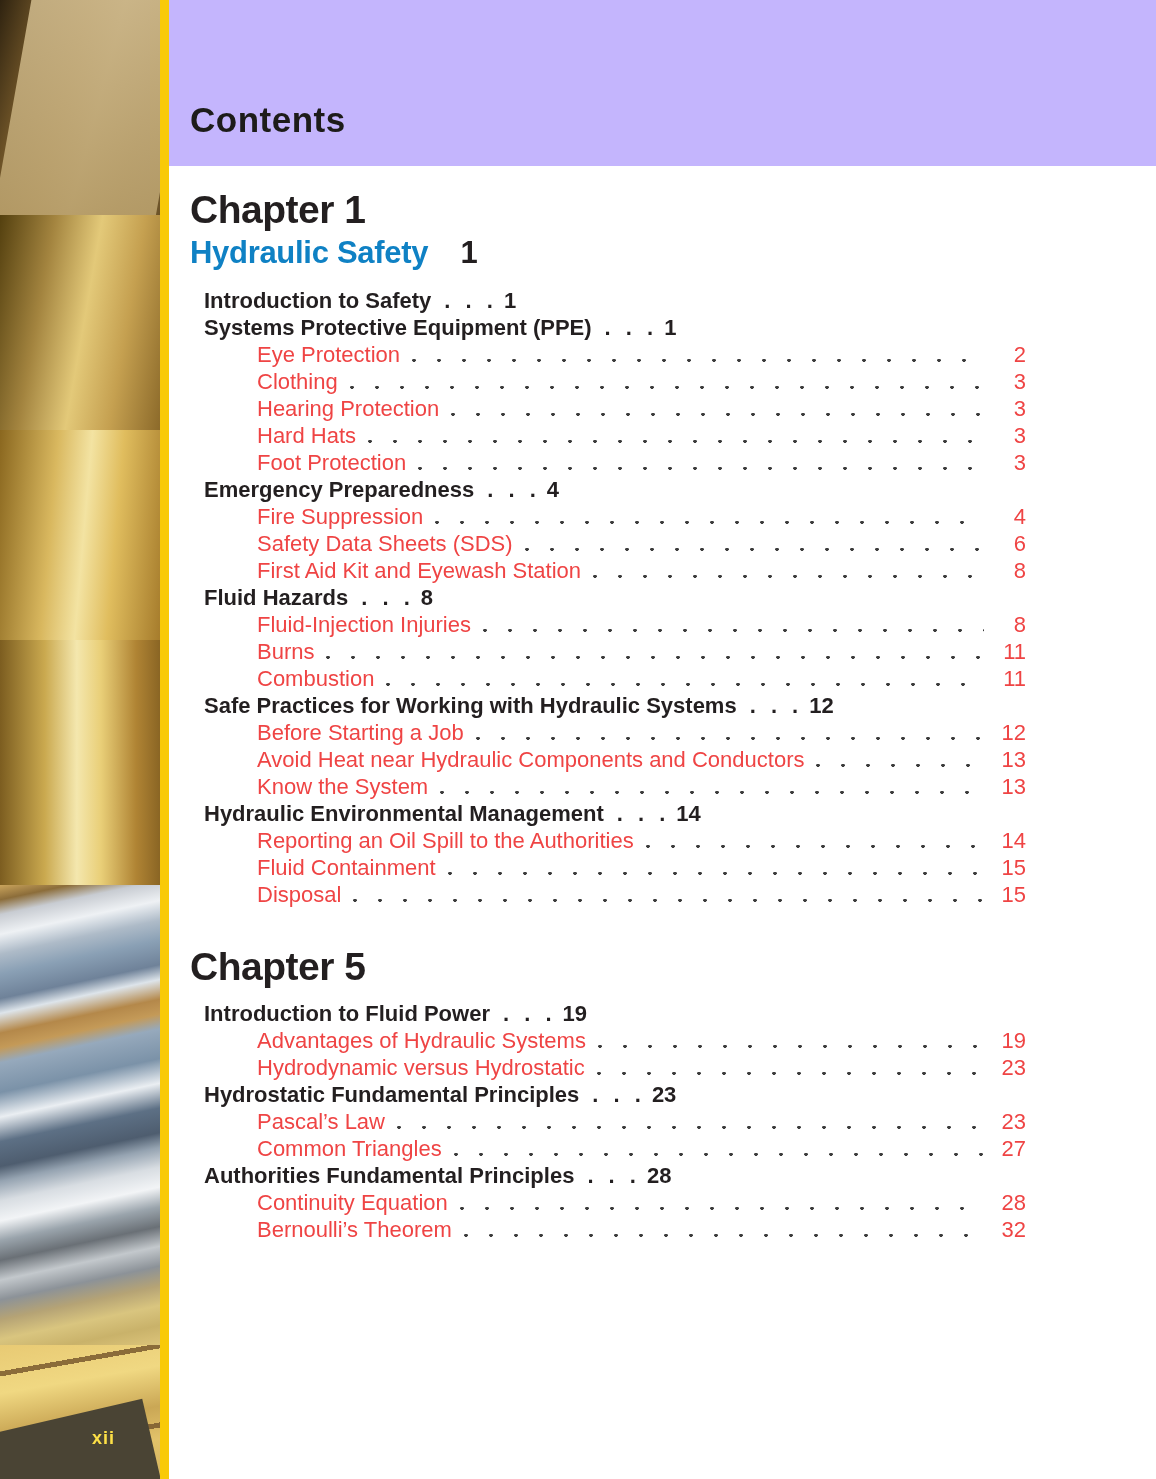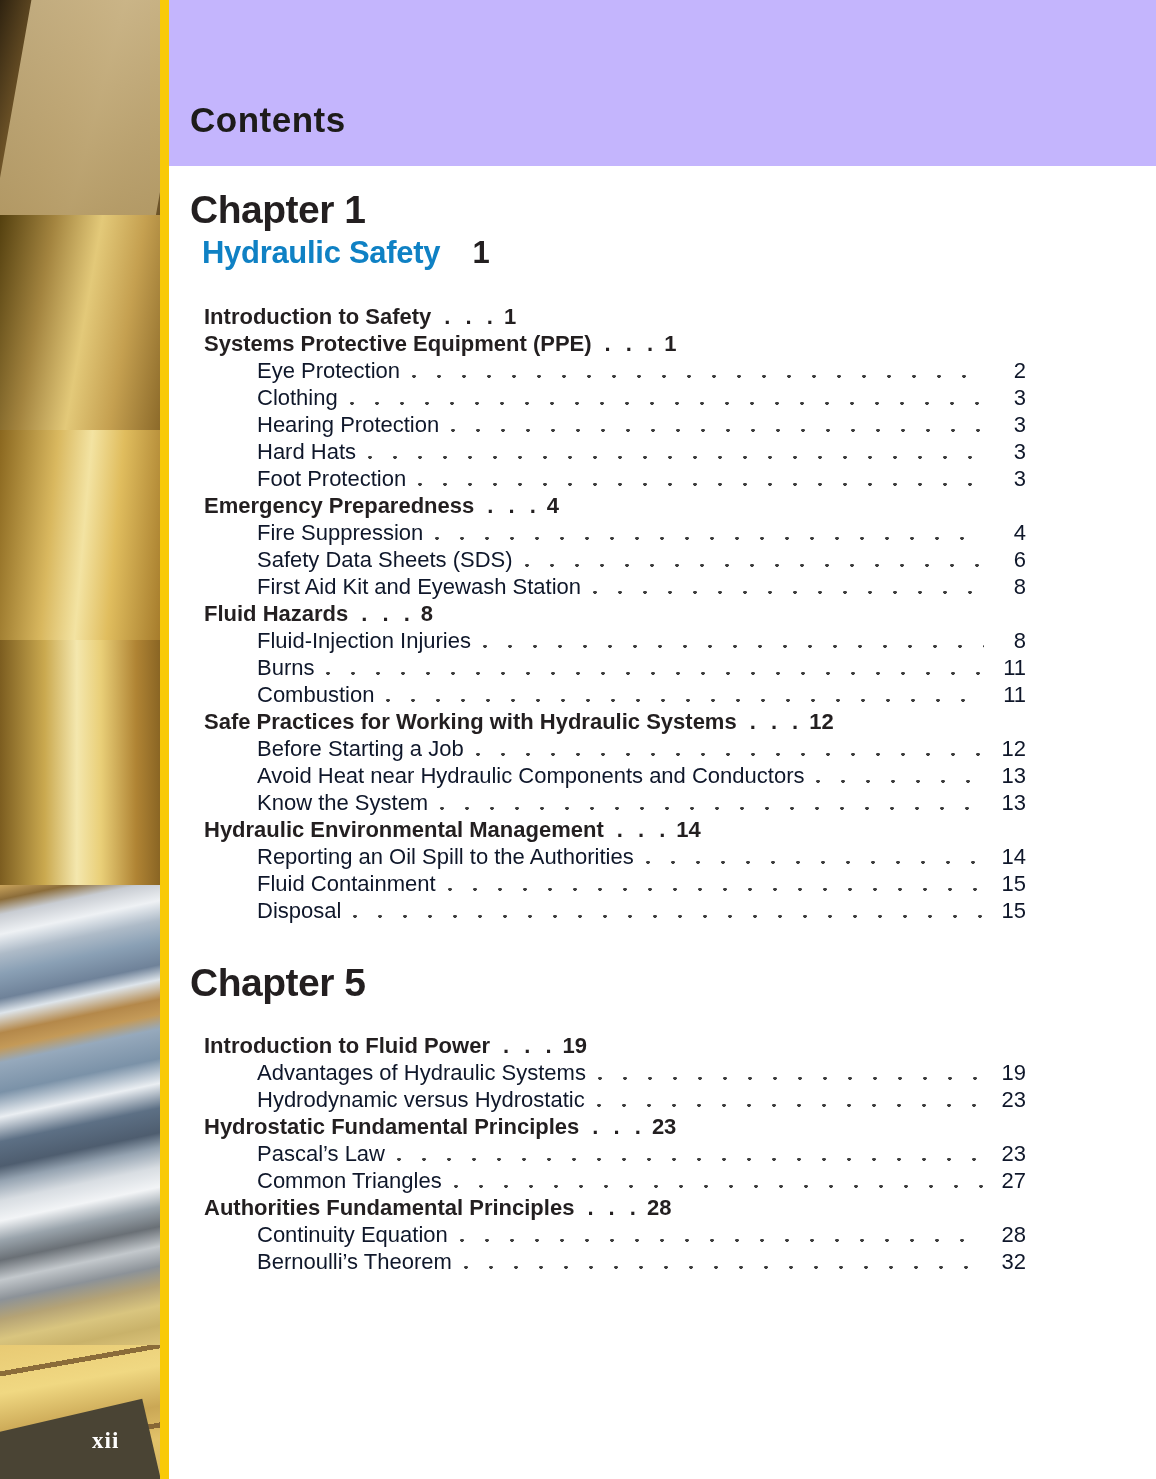--- a/index.html
+++ b/index.html
@@ -21,38 +21,38 @@
   .ph5{top:885px;height:460px;background:linear-gradient(168deg,
       #caa45c 0%,#8c6d3a 3%,#c8ccd2 6%,#eef1f4 10%,#aebbc8 14%,#8aa0b5 18%,
       #6f8299 23%,#dde4ea 26%,#b4884a 30%,#c49a58 33%,#96a9bc 36%,#7b92a8 42%,
       #eaeef2 47%,#5d7085 52%,#4e5d6f 57%,#95a3b1 60%,#d8dde2 64%,#f2f4f6 68%,
       #9aa4ac 72%,#6a7076 76%,#c3c8cc 80%,#8c9298 84%,#b5a375 88%,#d9c57f 92%,
       #c9b26a 96%,#dcc47a 100%);}
   .ph6{top:1345px;height:134px;background:
       repeating-linear-gradient(170deg,transparent 0 26px,rgba(122,90,46,.85) 26px 31px,transparent 31px 78px),
       linear-gradient(170deg,#e8ca74 0%,#f0d882 30%,#caa755 55%,#e2c26a 75%,#d4b45e 100%);}
   .ph-dark{top:1415px;left:-40px;width:240px;height:140px;background:#4a4434;transform:rotate(-13deg);}
-  .folio{position:absolute;left:92px;top:1428px;font-size:23px;font-weight:bold;color:#ffffff;letter-spacing:1px;font-family:Liberation Serif, serif;}
+  .folio{position:absolute;left:92px;top:1428px;font-size:18px;font-weight:bold;color:#fde047;letter-spacing:1px;}
   
   .spine{position:absolute;left:160px;top:0;width:9px;height:1479px;background:#f9ca08;}
   .band{position:absolute;left:169px;top:0;width:987px;height:166px;background:#c4b5fd;}
   .contents-title{position:absolute;left:21px;top:100px;font-size:35px;font-weight:bold;color:#1d1c1a;letter-spacing:.5px;}
   
   .main{position:absolute;left:190px;top:166px;width:836px;color:#262223;}
   .chapter{margin:0;}
   .chapter.first{margin-top:22px;}
   .chapter.second{margin-top:37px;}
   .ch-num{font-size:39px;font-weight:bold;color:#231f20;letter-spacing:-.5px;line-height:44px;}
   .ch-title-line{margin-top:3px;line-height:36px;}
-  .ch-title{font-size:31px;font-weight:bold;color:#0f81c4;letter-spacing:-.3px;margin-left:12px;}
+  .ch-title{font-size:31px;font-weight:bold;color:#0f81c4;letter-spacing:-.3px;}
   .ch-page{font-size:31px;font-weight:bold;color:#231f20;margin-left:28px;}
-  .rows{margin-top:27px;}
+  .rows{margin-top:11px;}
   .row{display:flex;align-items:baseline;height:27px;font-size:22px;line-height:27px;}
   .row.l1{font-weight:bold;padding-left:14px;color:#231f20;}
-  .row.l2{padding-left:67px;color:#0f172a;}
+  .row.l2{padding-left:67px;color:#ef4444;}
   .row .lbl{white-space:nowrap;}
   .dots3{font-weight:bold;margin:0 10px 0 13px;word-spacing:7px;letter-spacing:1px;}
   .leader{flex:1 1 auto;height:5px;align-self:flex-end;margin:0 6px 5px 12px;
     background-image:radial-gradient(circle at 2px 2.4px,#3c3c3c 1.65px,rgba(0,0,0,0) 1.9px);
     background-size:25px 5px;background-repeat:repeat-x;background-position:left bottom;}
   .pgr{flex:0 0 36px;text-align:right;white-space:nowrap;}
 </style>
 </head>
 <body>
 

